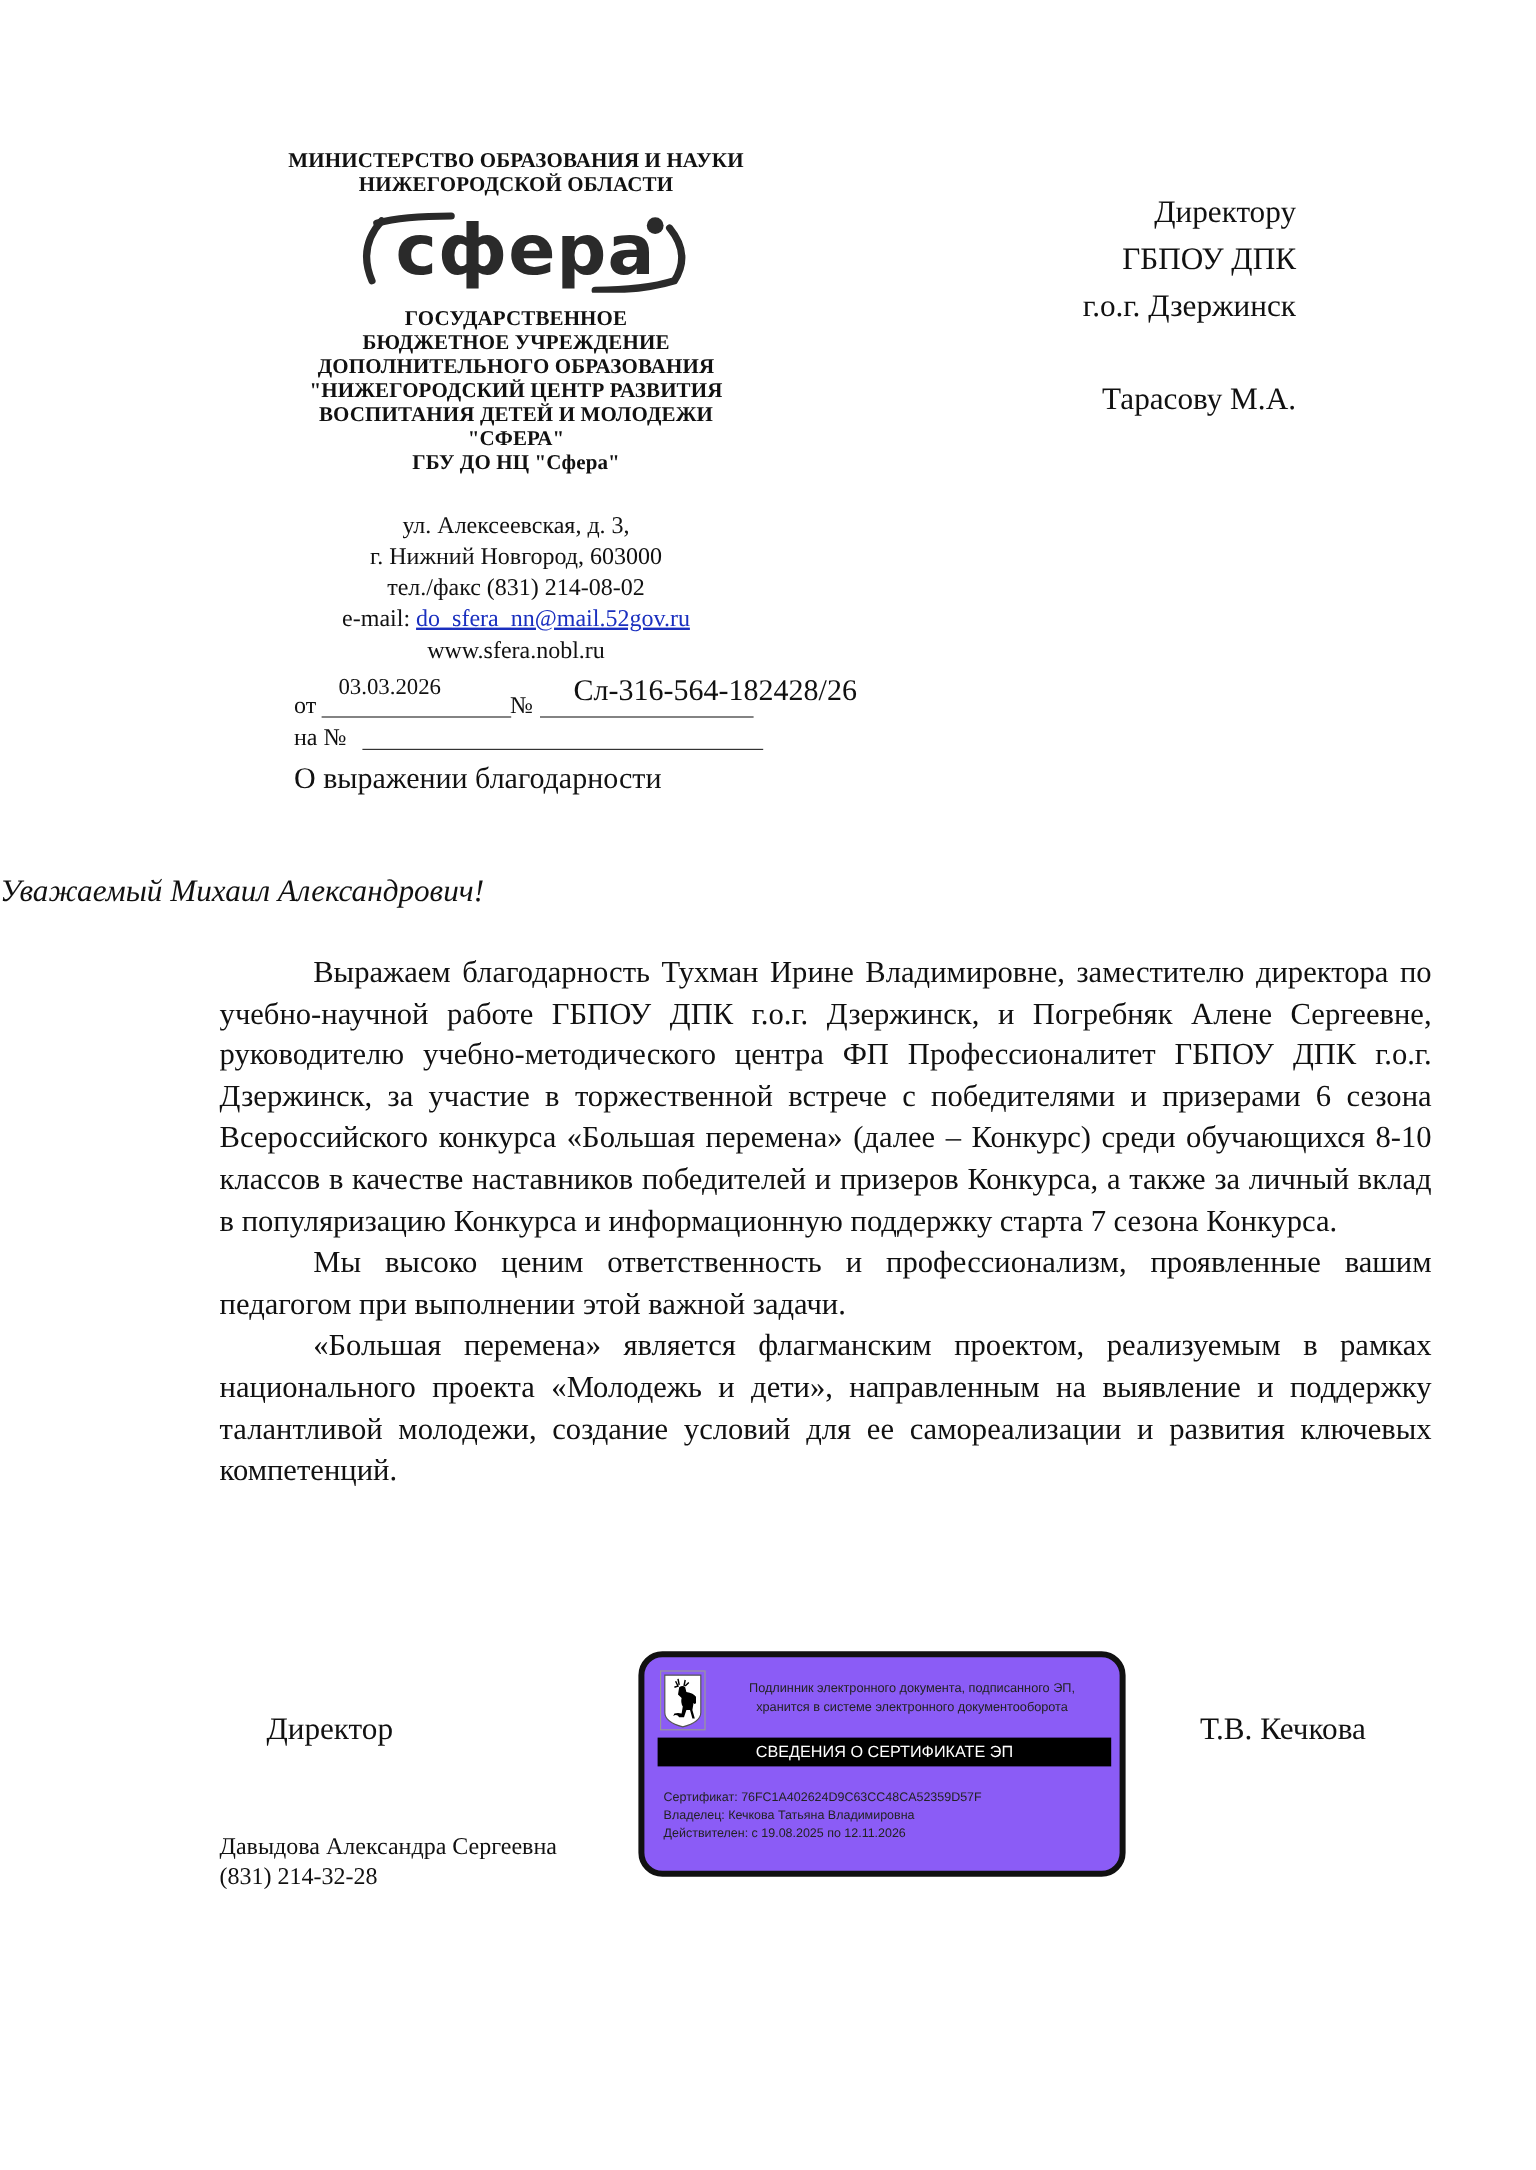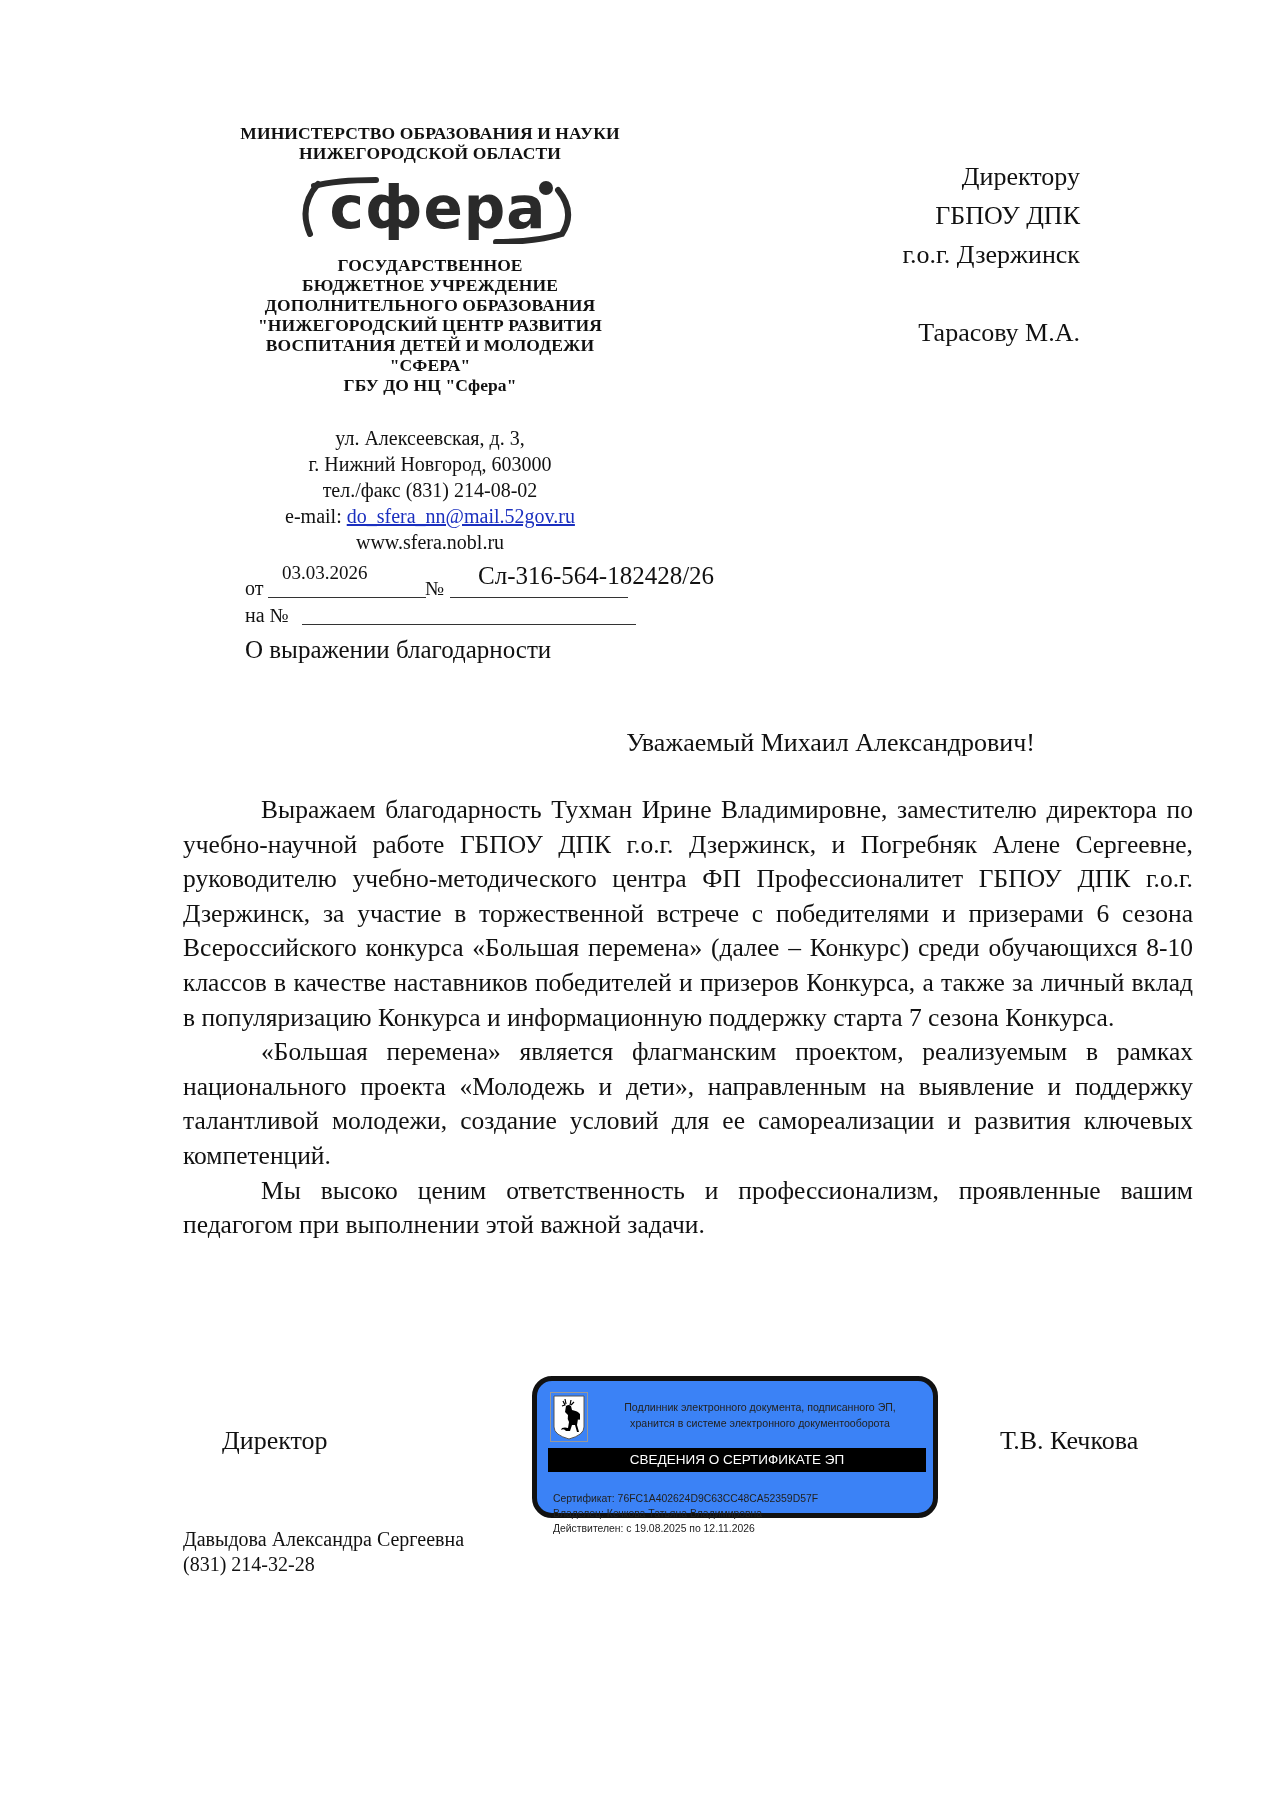--- a/index.html
+++ b/index.html
@@ -28,36 +28,36 @@
   #reg-na { left: 245px; top: 604px; }
   #reg-na-line { left: 302px; top: 624px; width: 334px; border-bottom: 1.4px solid #333; }
   #subject { left: 245px; top: 636px; font-size: 25px; }
 
   
   .addressee { left: 820px; width: 260px; text-align: right; font-size: 26px; line-height: 39px; }
   #addressee { top: 157px; }
   #addressee .gap { height: 39px; }
 
   
-  #greeting { left: 0; width: 1280px; text-align: right; top: 728px; font-size: 26px;
-              padding-left: 245px; box-sizing: border-box; }
+  #greeting { left: 0; width: 1280px; text-align: left; top: 728px; font-size: 26px;
+              padding-left: 245px; box-sizing: border-box; font-style: italic; }
   #greeting span { position: relative; left: -245px; }
   .body-text { left: 183px; width: 1010px; font-size: 25.5px; line-height: 34.6px;
                text-align: justify; }
   #body { top: 793px; }
   .body-text p { margin: 0; text-indent: 78px; }
 
   
   #sig-title { left: 183px; top: 1426px; font-size: 26px; margin-left: 39px; }
   #sig-name { left: 1000px; top: 1426px; font-size: 26px; }
   #executor { left: 183px; top: 1527px; font-size: 20px; line-height: 25px; }
 
   
-  #stamp { left: 532px; top: 1376px; width: 406px; height: 142px; box-sizing: border-box;
-           border: 5px solid #111; border-radius: 20px; background: #3b82f6;
+  #stamp { left: 532px; top: 1376px; width: 406px; height: 188px; box-sizing: border-box;
+           border: 5px solid #111; border-radius: 20px; background: #8b5cf6;
            font-family: "Liberation Sans", "DejaVu Sans", sans-serif; }
   #stamp-emblem { left: 13px; top: 11px; width: 36px; height: 48px; border: 1px solid #999; }
   #stamp-head { left: 58px; top: 18px; width: 330px; text-align: center; font-size: 10.6px;
                 line-height: 16px; color: #222; }
   #stamp-bar { left: 11px; top: 67px; width: 378px; height: 24px; background: #000; color: #fff;
                text-align: center; font-size: 13.5px; line-height: 24px; }
   #stamp-details { left: 16px; top: 110px; font-size: 10.4px; line-height: 15px; color: #222; }
 </style>
 </head>
 <body>
@@ -111,22 +111,22 @@
   <div class="gap"></div>
   <div>Тарасову М.А.</div>
 </div>
 
 <div id="greeting" class="abs">
   <span>Уважаемый Михаил Александрович!</span>
 </div>
 
 <div id="body" class="abs body-text">
   <p>Выражаем благодарность Тухман Ирине Владимировне, заместителю директора по учебно-научной работе ГБПОУ ДПК г.о.г. Дзержинск, и Погребняк Алене Сергеевне, руководителю учебно-методического центра ФП Профессионалитет ГБПОУ ДПК г.о.г. Дзержинск, за участие в торжественной встрече с победителями и призерами 6 сезона Всероссийского конкурса «Большая перемена» (далее – Конкурс) среди обучающихся 8-10 классов в качестве наставников победителей и призеров Конкурса, а также за личный вклад в популяризацию Конкурса и информационную поддержку старта 7 сезона Конкурса.</p>
+  <p>Мы высоко ценим ответственность и профессионализм, проявленные вашим педагогом при выполнении этой важной задачи.</p>
   <p>«Большая перемена» является флагманским проектом, реализуемым в рамках национального проекта «Молодежь и дети», направленным на выявление и поддержку талантливой молодежи, создание условий для ее самореализации и развития ключевых компетенций.</p>
-  <p>Мы высоко ценим ответственность и профессионализм, проявленные вашим педагогом при выполнении этой важной задачи.</p>
 </div>
 
 <div id="sig-title" class="abs">Директор</div>
 <div id="sig-name" class="abs">Т.В. Кечкова</div>
 
 <div id="stamp" class="abs">
   <svg id="stamp-emblem" class="abs" viewBox="0 0 36 48">
     <path d="M3 3 H33 V34 Q33 42 18 46 Q3 42 3 34 Z" fill="#fff" stroke="#555" stroke-width="1"></path>
     <path d="M12 8 l2 4 l-3 1 M14 6 l1 5 M20 7 l-1 5 M23 9 l-3 3" stroke="#000" stroke-width="1.2" fill="none"></path>
     <path d="M15 13 q3 -2 5 0 l1 4 q6 1 8 4 l0 5 q-1 2 -2 0 l-1 6 l2 7 h-2 l-2 -7 l-3 0 l-2 6 l-4 0 q-2 -3 -5 -1 l1 -2 q3 -1 6 0 l1 -6 q-2 -3 -1 -7 l-3 -3 z" fill="#000"></path>

